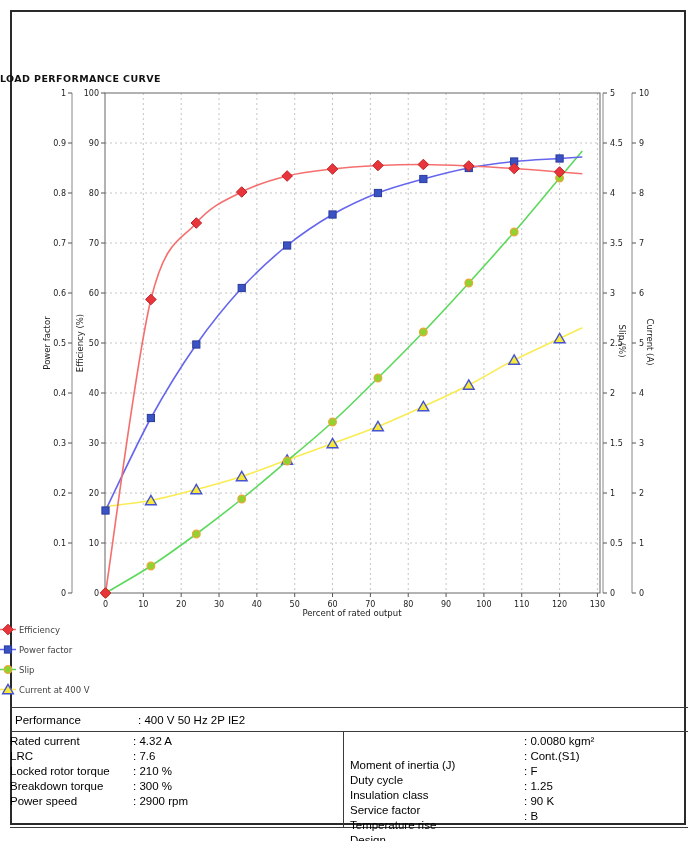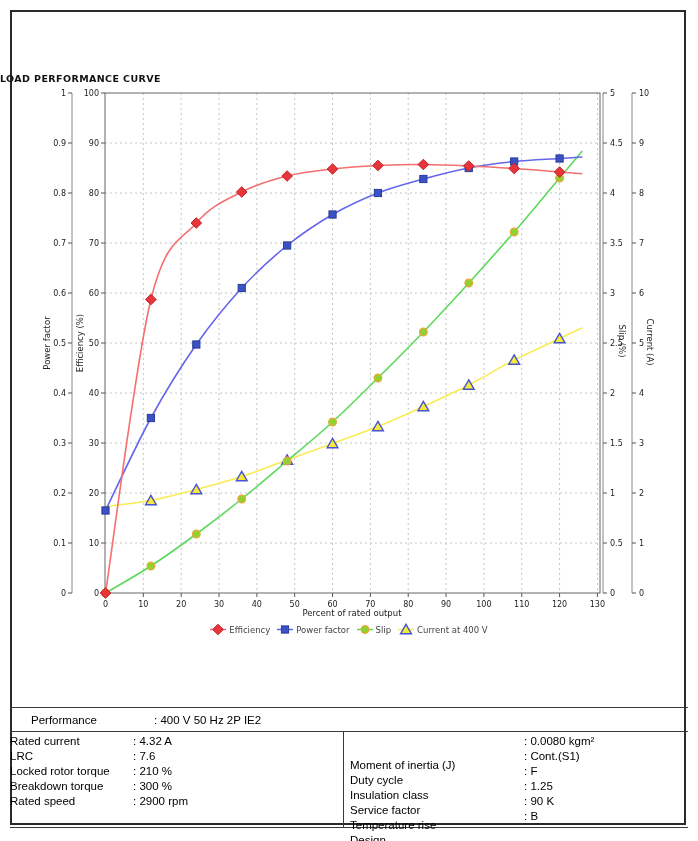--- a/index.html
+++ b/index.html
@@ -9,27 +9,27 @@
         border:2px solid #2a2a2a;box-sizing:border-box;pointer-events:none;}
   .chart-title{position:absolute;top:73px;left:0;width:698px;text-align:left;
         font-size:9.5px;font-weight:bold;color:#111;letter-spacing:.4px;}
   #chart{position:absolute;left:0;top:0;}
   .axis-title{position:absolute;font-size:8.5px;color:#222;white-space:nowrap;}
   .axis-title.rl{transform:translate(-50%,-50%) rotate(-90deg);}
   .axis-title.rr{transform:translate(-50%,-50%) rotate(90deg);}
   .x-axis-title{position:absolute;top:608px;left:0;width:704px;text-align:center;
         font-size:8.5px;color:#222;}
   .legend{position:absolute;top:623px;left:0;width:698px;display:flex;
-        justify-content:center;align-items:flex-start;gap:7px;font-size:8.5px;color:#444;}
+        justify-content:center;align-items:flex-start;gap:7px;font-size:8.5px;color:#444;flex-direction:column;}
   .legend .li{display:flex;align-items:center;gap:3px;}
   .spec-table{position:absolute;left:10px;top:707px;width:678px;box-sizing:border-box;
         border-top:1px solid #3a3a3a;border-bottom:1px solid #3a3a3a;
         font-family:"Liberation Sans",sans-serif;font-size:11.5px;color:#000;}
   .perf-row{display:flex;height:23px;align-items:center;border-bottom:1px solid #3a3a3a;
-        padding-left:21px;}
+        padding-left:5px;}
   .perf-row .lbl{width:123px;flex:0 0 123px;}
   .tbl-cols{display:flex;}
   .tbl-col{padding-top:2px;padding-bottom:3px;}
   .tbl-col.left{width:333px;flex:0 0 333px;box-sizing:border-box;}
   .tbl-col.right{flex:1;border-left:1px solid #3a3a3a;padding-left:6px;}
   .trow{display:flex;height:15px;line-height:15px;white-space:nowrap;}
   .tbl-col.left .trow .lbl{width:123px;flex:0 0 123px;}
   .tbl-col.right .trow .lbl{width:174px;flex:0 0 174px;margin-top:24px;}
 </style>
 </head>
@@ -286,21 +286,21 @@
         </div>
         <div class="trow">
           <span class="lbl">Locked rotor torque</span>
           <span class="val">: 210 %</span>
         </div>
         <div class="trow">
           <span class="lbl">Breakdown torque</span>
           <span class="val">: 300 %</span>
         </div>
         <div class="trow">
-          <span class="lbl">Rated speed</span>
+          <span class="lbl">Power speed</span>
           <span class="val">: 2900 rpm</span>
         </div>
       </div>
       <div class="tbl-col right">
         <div class="trow">
           <span class="lbl">Moment of inertia (J)</span>
           <span class="val">: 0.0080 kgm²</span>
         </div>
         <div class="trow">
           <span class="lbl">Duty cycle</span>

